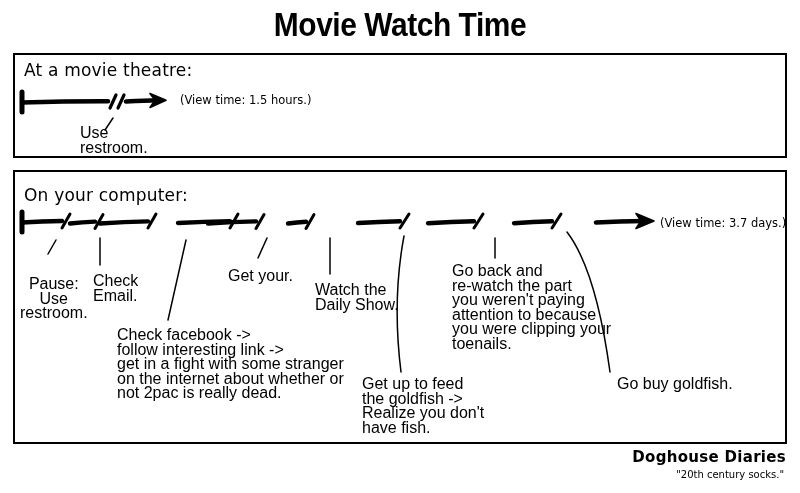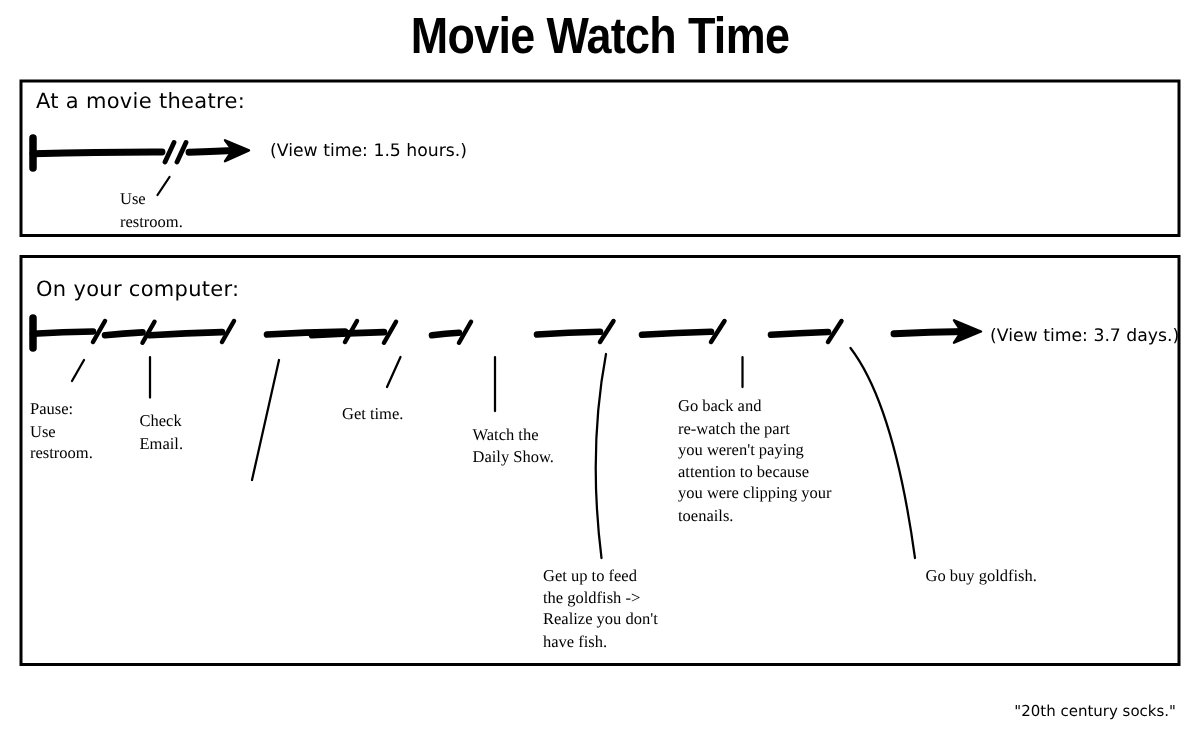--- a/index.html
+++ b/index.html
@@ -49,34 +49,34 @@
   }
   #panel-computer {
     left: 13px;
     top: 170px;
     width: 774px;
     height: 274px;
   }
   .panel-heading {
     position: absolute;
     font-family: "DejaVu Sans", sans-serif;
-    font-size: 14px;
+    font-size: 17px;
     letter-spacing: 0.2px;
     white-space: nowrap;
   }
   .view-time {
     position: absolute;
     font-family: "DejaVu Sans", sans-serif;
     font-size: 11.5px;
     white-space: nowrap;
   }
   .note {
     position: absolute;
-    font-family: Liberation Serif, serif;
-    font-size: 11px;
+    font-family: Liberation Sans, sans-serif;
+    font-size: 16px;
     line-height: 14.5px;
     white-space: pre-line;
   }
   .sig-name {
     position: absolute;
     right: 14px;
     top: 448px;
     font-family: "DejaVu Sans", sans-serif;
     font-weight: bold;
     font-size: 15px;
@@ -116,47 +116,53 @@
 
   <div class="note" style="left:80px; top:126px;">Use
 restroom.</div>
 
   <div class="panel" id="panel-computer"></div>
 
   <div class="panel-heading" style="left:24px; top:185px;">On your computer:</div>
 
   <div class="view-time" style="left:660px; top:216px;">(View time: 3.7 days.)</div>
 
-  <div class="note" style="left:20px; top:266px;">Pause:
+  <div class="note" style="left:20px; top:277px;text-align:center;">Pause:
 Use
 restroom.</div>
 
   <div class="note" style="left:93px; top:274px;">Check
 Email.</div>
 
-
-  <div class="note" style="left:228px; top:269px;">Get time.</div>
+  <div class="note" style="left:117px; top:328px;">Check facebook -&gt;
+follow interesting link -&gt;
+get in a fight with some stranger
+on the internet about whether or
+not 2pac is really dead.</div>
+
+  <div class="note" style="left:228px; top:269px;">Get your.</div>
 
   <div class="note" style="left:362px; top:377px;">Get up to feed
 the goldfish -&gt;
 Realize you don't
 have fish.</div>
 
   <div class="note" style="left:315px; top:283px;">Watch the
 Daily Show.</div>
 
   <div class="note" style="left:452px; top:264px;">Go back and
 re-watch the part
 you weren't paying
 attention to because
 you were clipping your
 toenails.</div>
 
   <div class="note" style="left:577px; top:377px;margin-left:40px;">Go buy goldfish.</div>
 
+  <div class="sig-name">Doghouse Diaries</div>
   <div class="sig-tag">"20th century socks."</div>
 
   <svg class="ink" viewBox="0 0 800 493">
     <g fill="none" stroke="#000" stroke-linecap="round" stroke-linejoin="round">
 
       <path d="M22,92 L22,112" stroke-width="5"></path>
 
       <path d="M22,102.5 Q68,101.2 108,101.3" stroke-width="4.6"></path>
 
       <path d="M110,108 L116,95" stroke-width="3.2"></path>

